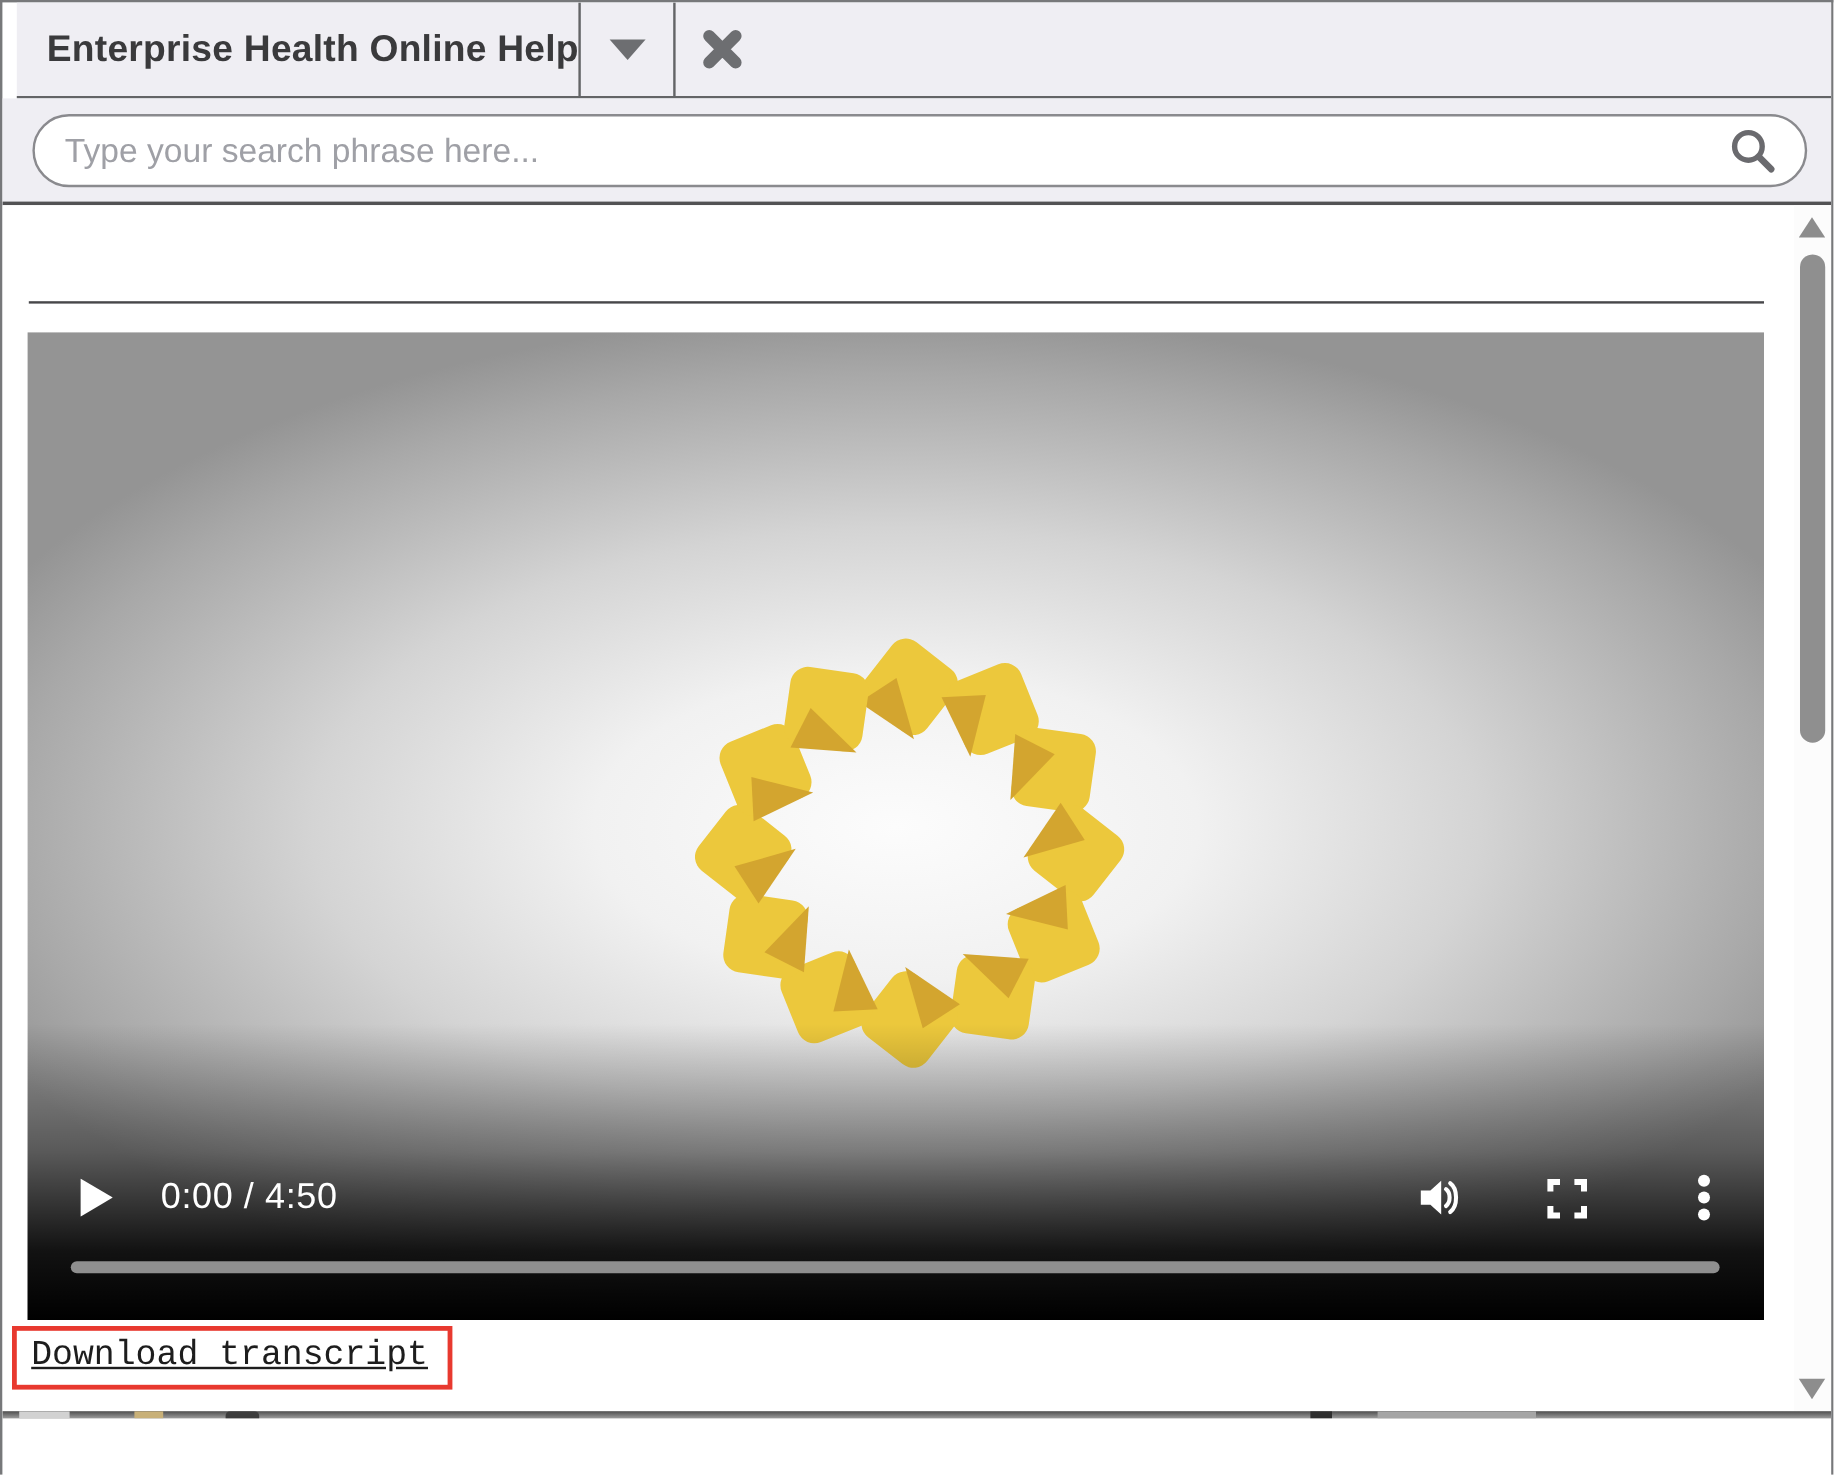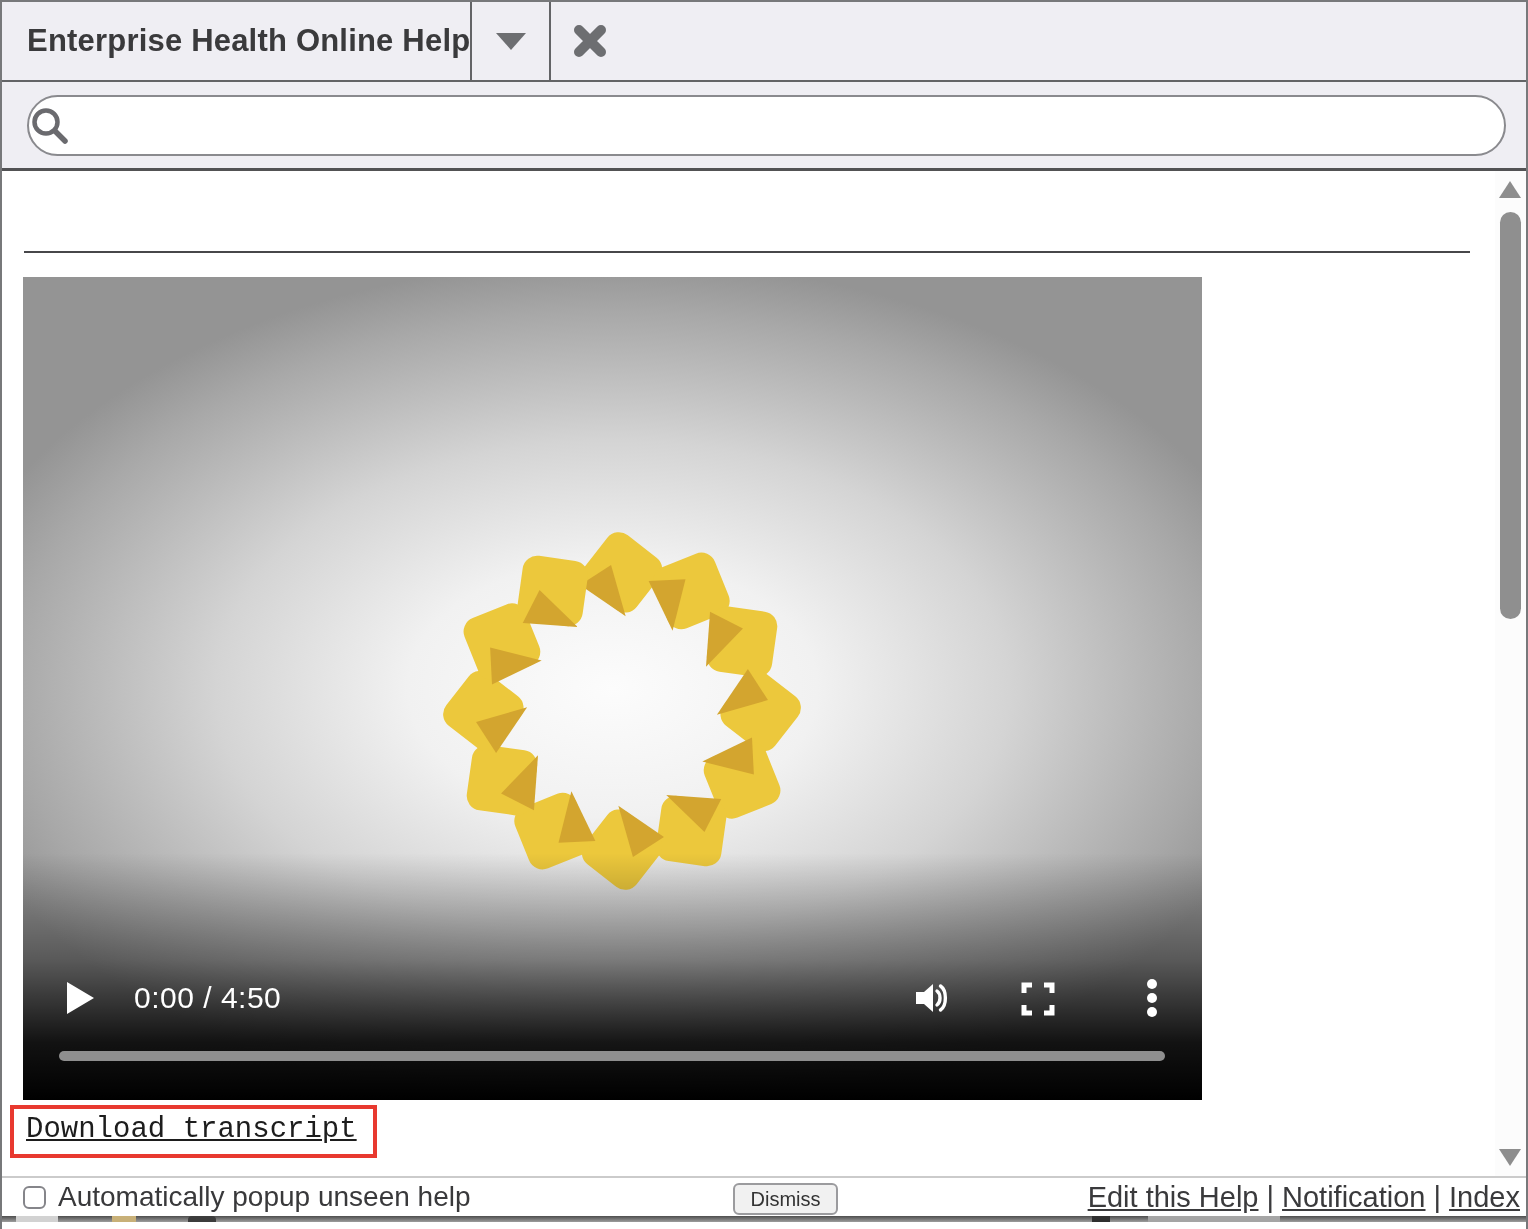--- a/index.html
+++ b/index.html
@@ -8,21 +8,21 @@
 
   .window {
     position:relative; width:1528px; height:1229px;
     background:#fff; overflow:hidden;
     border-left:2px solid #77787a; border-right:2px solid #77787a; border-top:2px solid #77787a;
   }
 
   
   .titlebar {
     height:80px; background:#efeef3; border-bottom:2px solid #636466;
-    display:flex; align-items:stretch;
+    display:flex; align-items:stretch;margin-left:12px;
   }
   .titlebar .title {
     align-self:center; padding-left:25px; font-size:31px; font-weight:bold; color:#3a3a3c;
     letter-spacing:0.2px;
   }
   .tb-btn {
     width:79px; border-left:2px solid #636466;
     display:flex; align-items:center; justify-content:center; cursor:pointer;
   }
   .tb-btn:first-of-type { margin-left:auto; }
@@ -49,21 +49,21 @@
   
   .content { position:relative; height:1005px; background:#fff; overflow:hidden; }
   .page-heading {
     position:absolute; left:22px; top:16px;
     font-size:38px; font-weight:400; color:#3e3e40;
   }
   .rule { position:absolute; left:22px; top:80px; width:1446px; height:0; border-top:2px solid #47474a; }
 
   
   .video {
-    position:absolute; left:21px; top:106px; width:1179px; height:823px;
+    position:absolute; left:21px; top:106px; width:1447px; height:823px;
     background:
       radial-gradient(ellipse 58% 52% at 50% 50%,
         #fcfcfc 0%, #f1f1f1 30%, #d4d4d4 58%, #a8a8a8 88%, #949494 100%);
   }
   .video .vignette {
     position:absolute; inset:0; pointer-events:none;
     background:linear-gradient(to bottom,
       rgba(0,0,0,0) 70%, rgba(0,0,0,0.40) 83%, rgba(0,0,0,0.88) 93%, #000 100%);
   }
   .logo {
@@ -141,20 +141,21 @@
     </div>
     <div class="tb-btn">
       <svg width="44" height="44" viewBox="0 0 44 44">
         <path d="M11 11 L33 33 M33 11 L11 33" stroke="#6d6e71" stroke-width="10" stroke-linecap="round" fill="none"></path>
       </svg>
     </div>
   </div>
 
   <div class="searchrow">
     <div class="search-pill">
+      <input type="text" placeholder="Type your search phrase here..." style="">
       <svg class="search-icon" width="42" height="42" viewBox="0 0 42 42">
         <circle cx="17" cy="17" r="11.5" stroke="#6a6a6e" stroke-width="4.5" fill="none"></circle>
         <line x1="26" y1="26" x2="36" y2="36" stroke="#6a6a6e" stroke-width="5.5" stroke-linecap="round"></line>
       </svg>
     </div>
   </div>
 
   <div class="content">
     <div class="rule"></div>
 
@@ -211,32 +212,20 @@
       <a class="transcript-link">Download transcript</a>
     </div>
 
     <div class="scrollbar">
       <div class="sb-up"></div>
       <div class="sb-thumb"></div>
       <div class="sb-down"></div>
     </div>
   </div>
 
-  <div class="footer">
-    <label class="cb-wrap">
-      <input type="checkbox" class="cb" style="">
-      <span class="cb-label">Automatically popup unseen help</span>
-    </label>
-
-    <button class="dismiss-btn">Dismiss</button>
-
-    <div class="links">
-      <a class="flink">Edit this Help</a><span class="sep">|</span><a class="flink">Notification</a><span class="sep">|</span><a class="flink">Index</a>
-    </div>
-  </div>
 
   <div class="bottom-strip">
     <div class="frag f1"></div>
     <div class="frag f2"></div>
     <div class="frag f3"></div>
     <div class="frag f4"></div>
     <div class="frag f5"></div>
   </div>
 </div>
 

